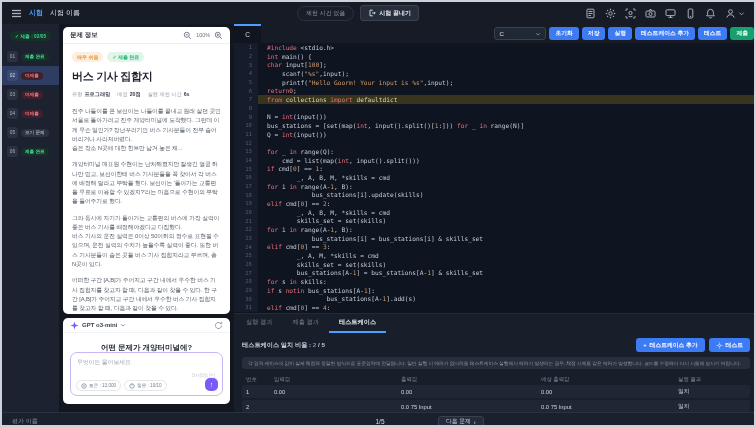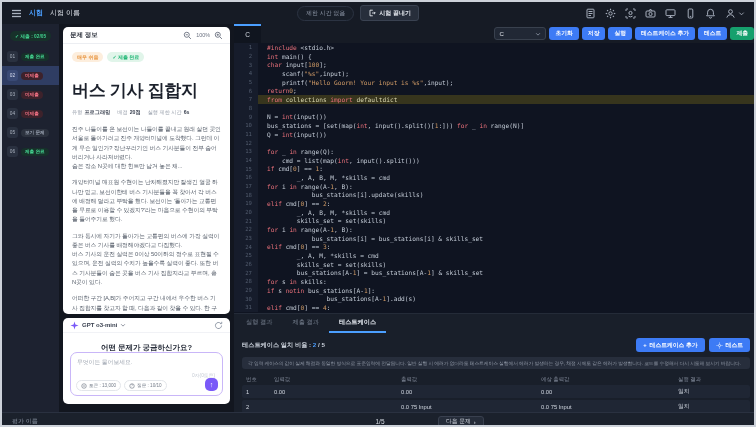--- a/index.html
+++ b/index.html
@@ -47,21 +47,21 @@
   .pp-head { height:17px; flex:none; display:flex; align-items:center; padding:0 7px;
              border-bottom:1px solid #eceef2; }
   .pp-title { font-size:6.5px; font-weight:bold; color:#1f2430; }
   .pp-zoom { margin-left:auto; display:flex; align-items:center; gap:4px; color:#6b7280; }
   .pp-zoom .zl { font-size:5.4px; }
   .pp-body { padding:8px 9px; overflow:hidden; }
   .tag-row { display:flex; gap:4px; }
   .tag { font-size:5px; font-weight:bold; border-radius:8px; padding:2px 5px; white-space:nowrap; }
   .tag.diff { background:#fdeedd; color:#e8943e; }
   .tag.done { background:#e1f5ea; color:#23b877; }
-  .prob-title { margin-top:17px; font-size:17px; font-weight:bold; color:#1c212c; letter-spacing:-0.3px; }
+  .prob-title { margin-top:7px; font-size:11px; font-weight:bold; color:#1c212c; letter-spacing:-0.3px; }
   .meta-row { margin-top:7px; display:flex; gap:7px; align-items:baseline; }
   .meta-item { display:flex; gap:2px; align-items:baseline; white-space:nowrap; }
   .m-label { font-size:5.2px; color:#9aa1ad; }
   .m-value { font-size:5.2px; color:#3a4150; font-weight:bold; }
   .desc { margin-top:9px; }
   .para { font-size:5.8px; line-height:1.6; color:#555d69; white-space:pre-line; margin-bottom:7px;
           letter-spacing:-0.1px; }
 
   
   #gpt { position:absolute; left:61px; top:316px; width:167px; height:86px;
@@ -364,21 +364,21 @@
       <svg width="6" height="6" viewBox="0 0 8 8">
           <path d="M1.5 3 L4 5.5 L6.5 3" stroke="#6b7280" stroke-width="1" fill="none"></path>
         </svg>
       <span class="rfr"><svg width="9" height="9" viewBox="0 0 10 10">
             <g stroke="#8a93a2" stroke-width="1" fill="none">
               <path d="M8.4 5 a3.4 3.4 0 1 1 -1 -2.4"></path>
               <path d="M8.6 0.9 L8.6 2.9 L6.6 2.9"></path>
             </g>
           </svg></span>
     </div>
-    <div class="gpt-q">어떤 문제가 궁금하신가요?</div>
+    <div class="gpt-q">어떤 문제가 개양터미널에?</div>
     <div class="gpt-input">
       <div class="gpt-ph">무엇이든 물어보세요.</div>
       <div class="gpt-count">0자(0토큰)</div>
       <div class="gpt-badges">
         <span class="gpt-pill">
           <svg width="6" height="6" viewBox="0 0 8 8">
               <circle cx="4" cy="4" r="3" stroke="#737b88" stroke-width="0.9" fill="none"></circle>
               <line x1="2.6" y1="4" x2="5.4" y2="4" stroke="#737b88" stroke-width="0.9"></line>
             </svg>
           <span>토큰 : 13,000</span>

